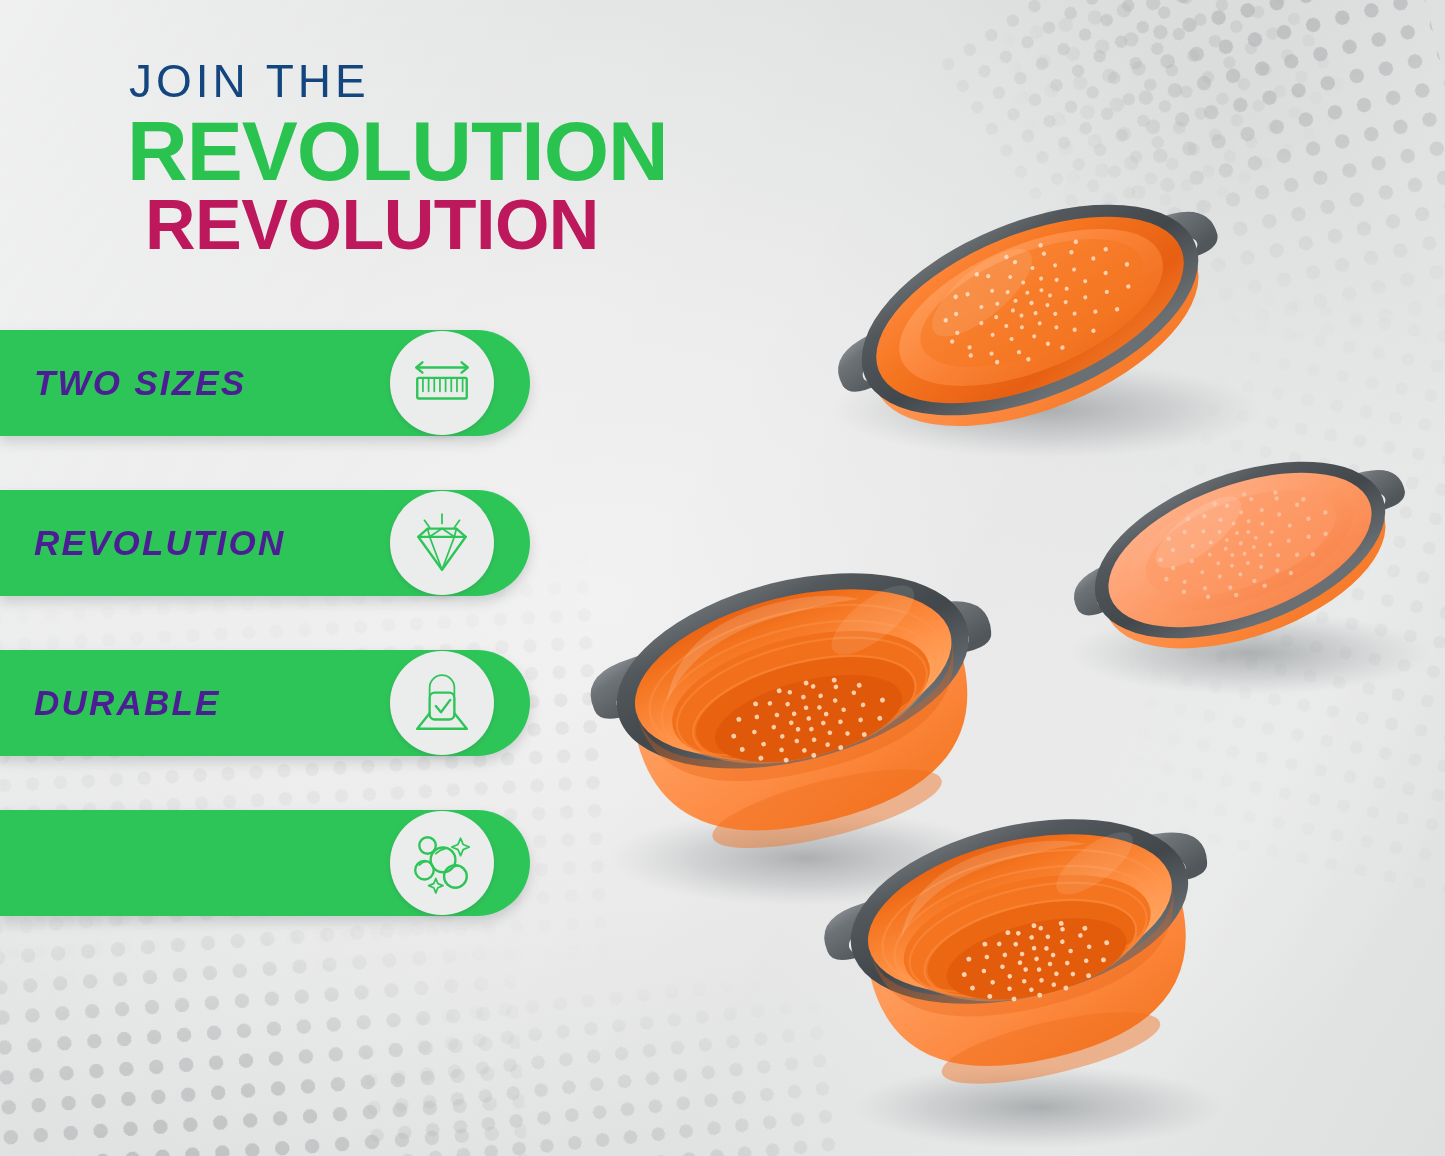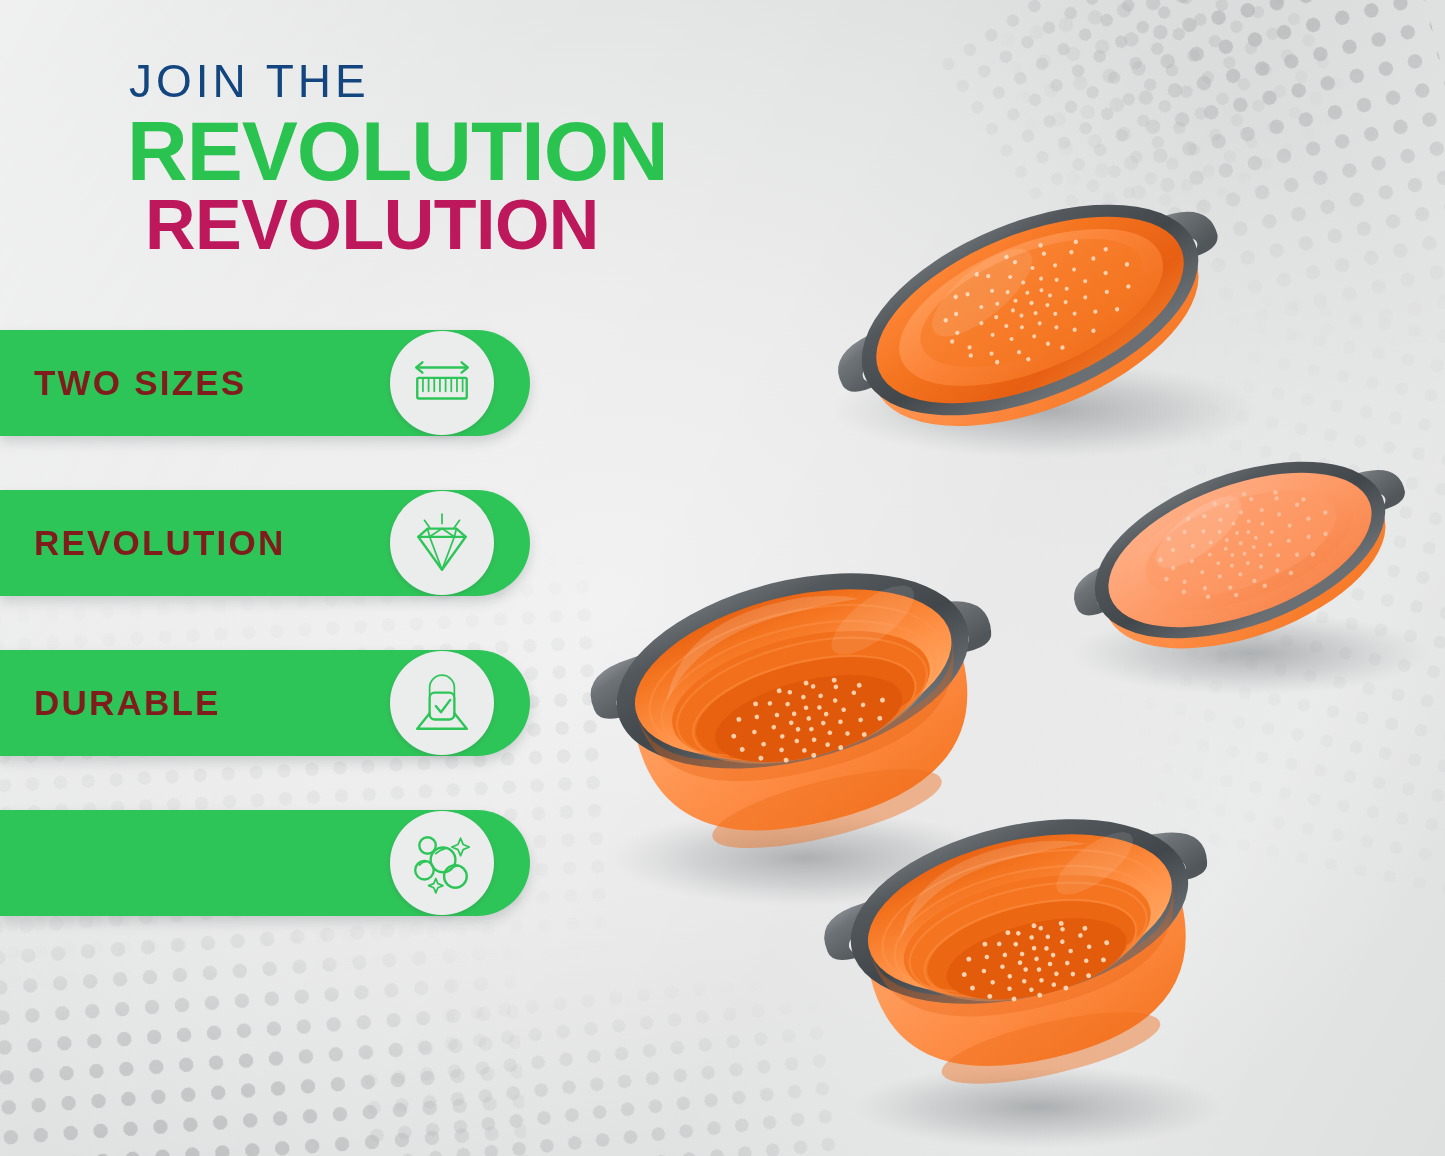--- a/index.html
+++ b/index.html
@@ -148,26 +148,27 @@
     background: #2ec558;
     border-top-right-radius: 60px;
     border-bottom-right-radius: 60px;
     border-top-left-radius: 0;
     border-bottom-left-radius: 0;
     box-shadow: 0 6px 12px rgba(80,90,95,0.22);
     display: flex;
     align-items: center;
   }
   .pill-label {
-    color: #7f1d1d;
+    color: #4c1d95;
     font-size: 35px;
     font-weight: 700;
     letter-spacing: 2.2px;
     margin-left: 34px;
     white-space: nowrap;
+    font-style: italic;
   }
   .pill-icon {
     position: absolute;
     right: 36px;
     top: 50%;
     transform: translateY(-50%);
     width: 104px;
     height: 104px;
     border-radius: 50%;
     background: #ebecec;

